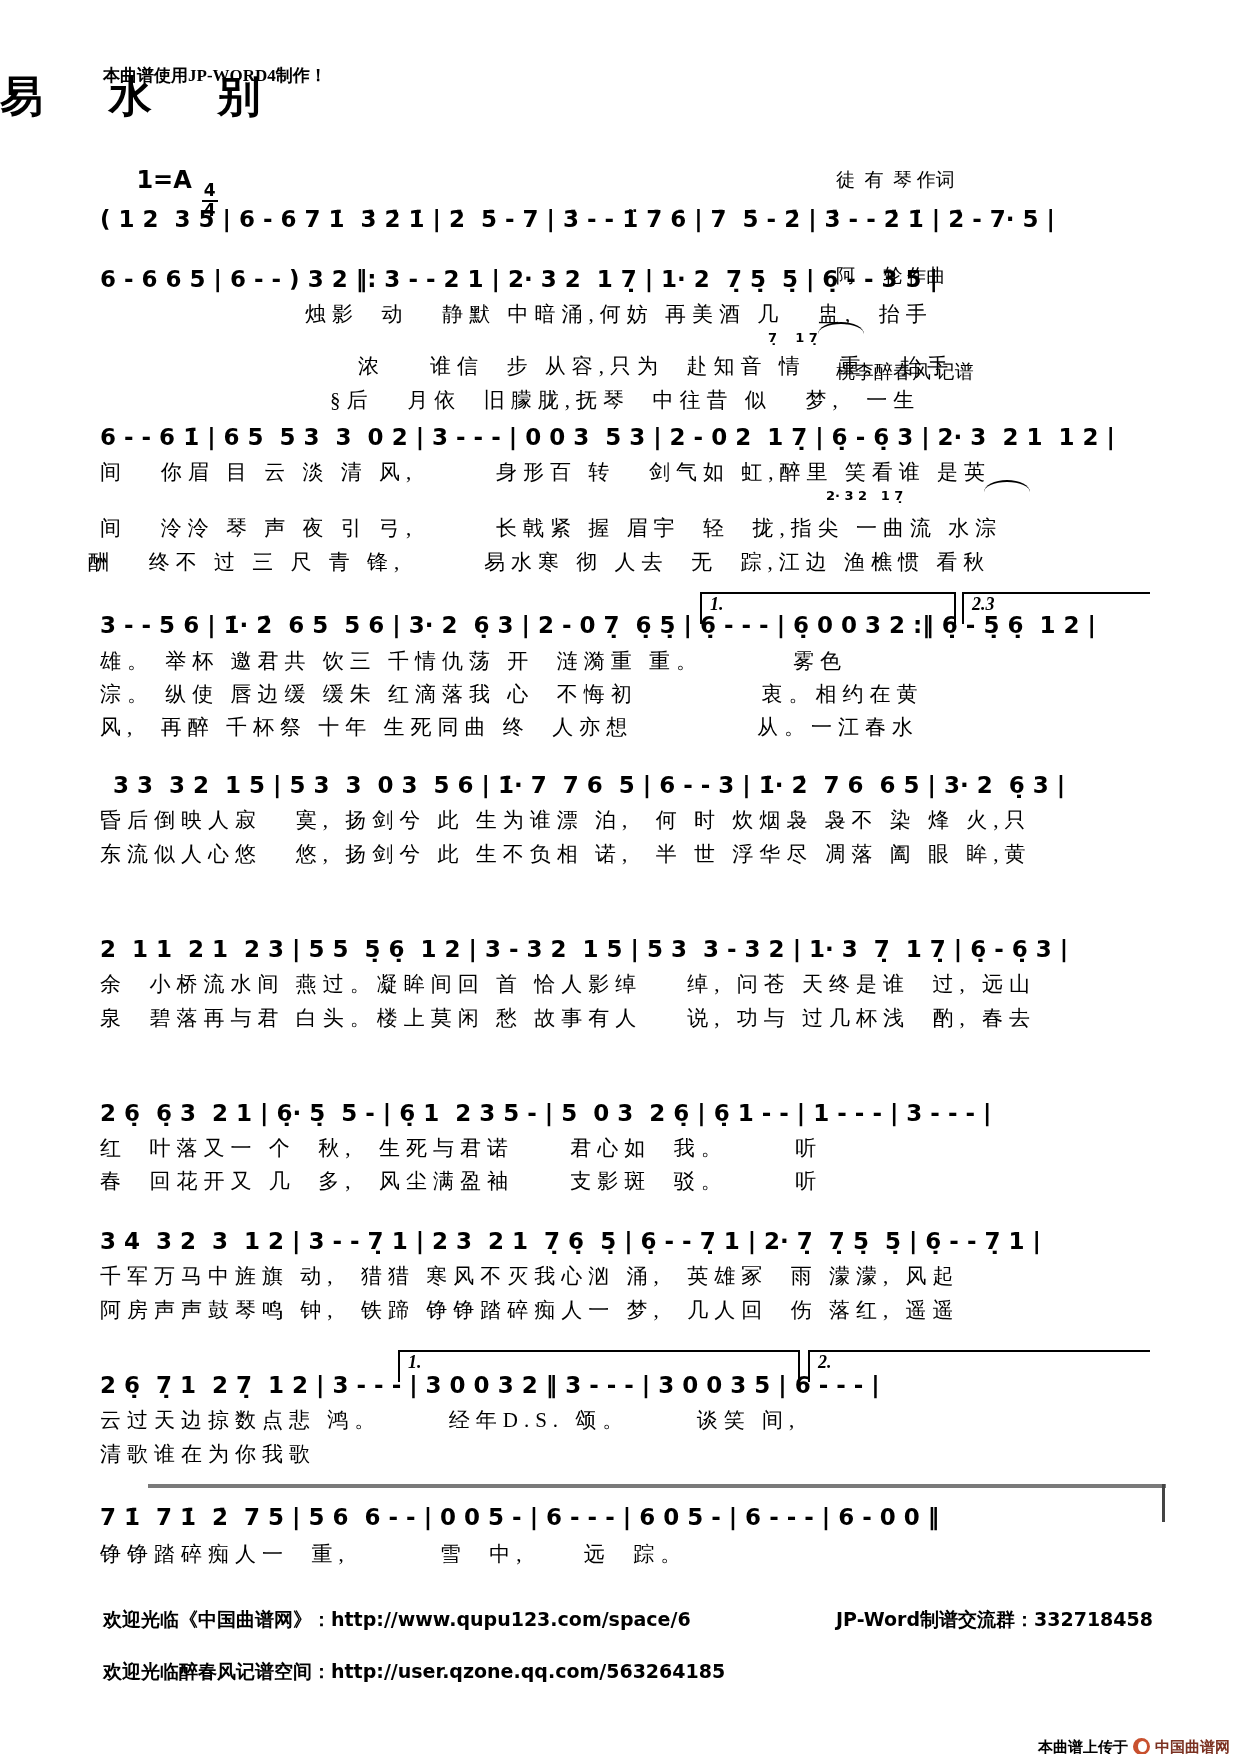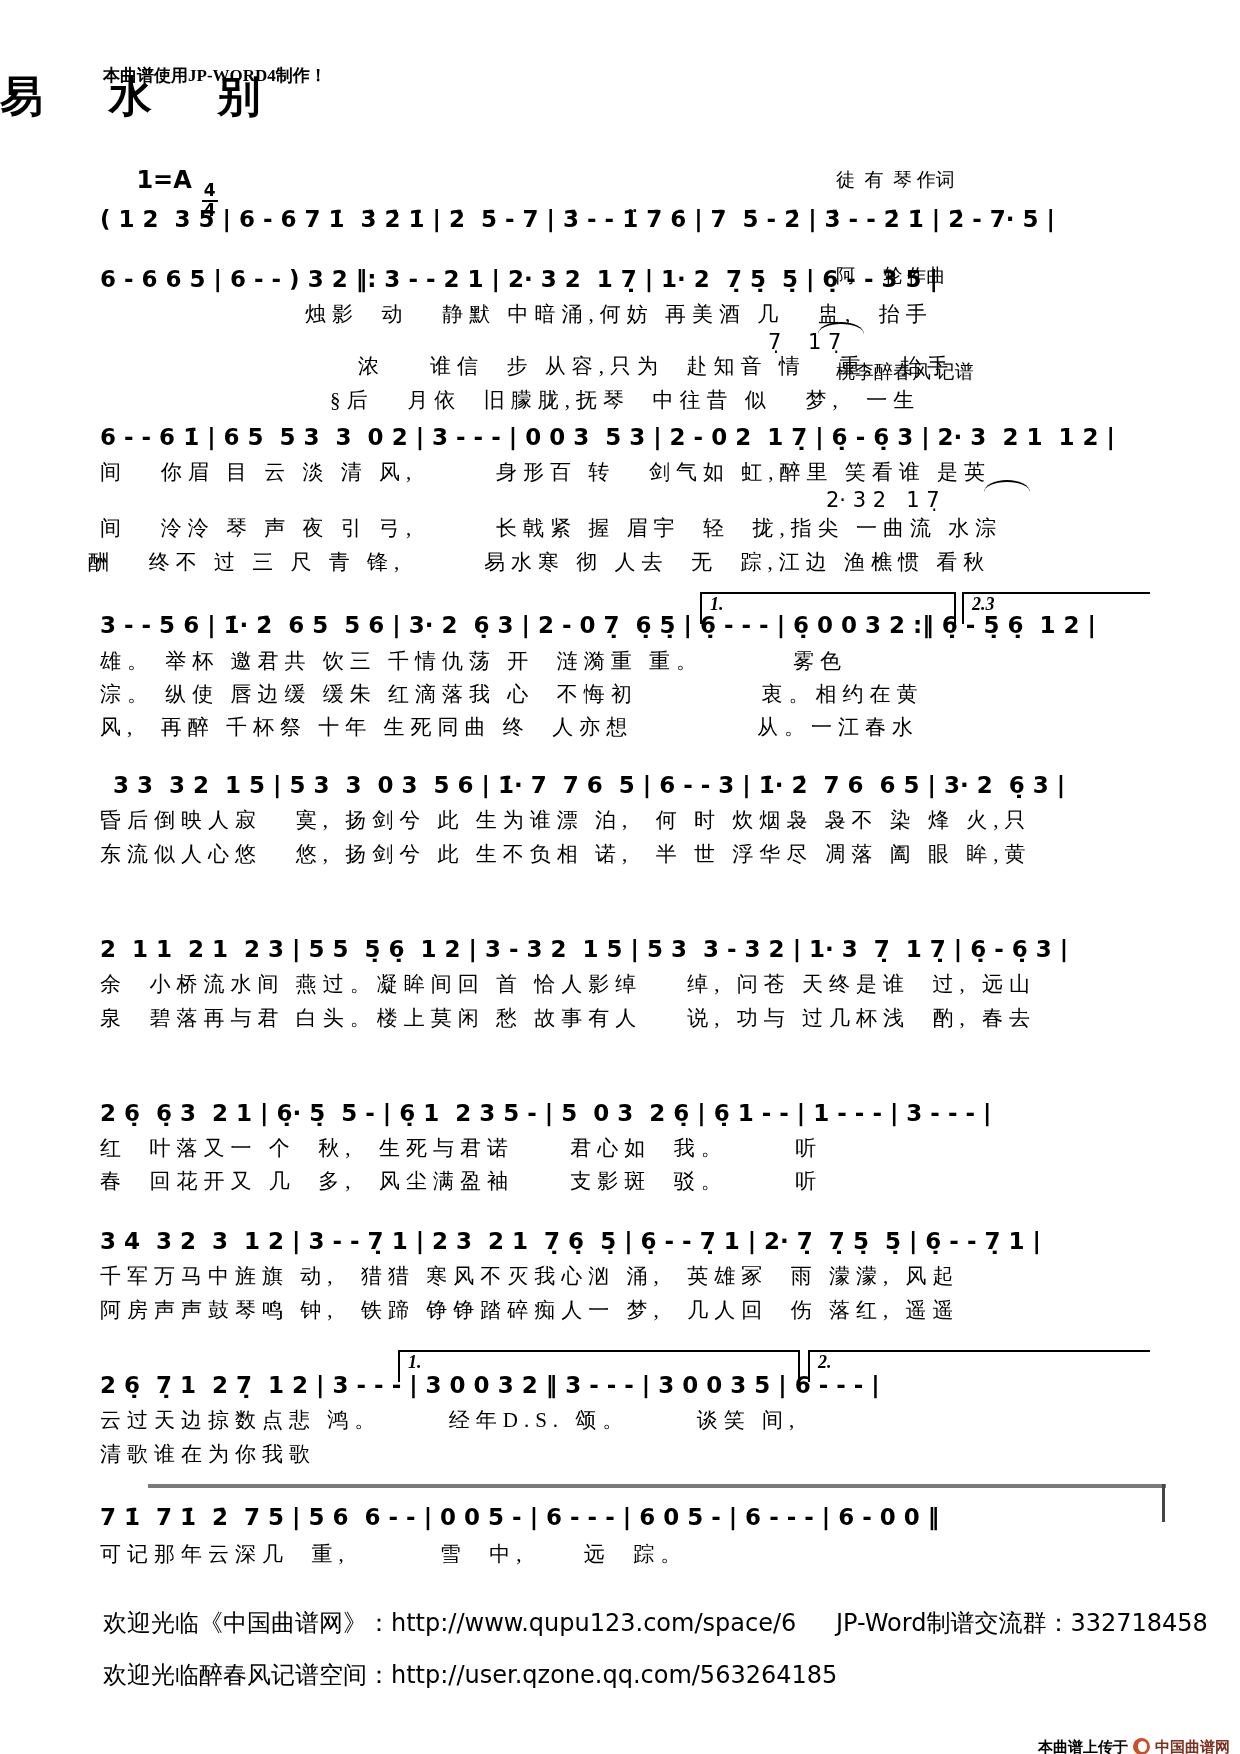--- a/index.html
+++ b/index.html
@@ -14,32 +14,32 @@
   .credits{left:836px;top:100px;font-size:19px;line-height:32px;font-family:"Liberation Serif",serif;}
   .keysig{left:103px;top:138px;font-size:24px;font-weight:bold;}
   .ts{display:inline-flex;flex-direction:column;vertical-align:-8px;margin-left:10px;
       font-size:17px;line-height:1.05;text-align:center;}
   .ts-top{border-bottom:2px solid #000;padding:0 2px;}
   .performer{left:0;width:100%;text-align:center;top:150px;font-size:19px;
              font-family:"Liberation Serif",serif;}
   
   .notation{font-size:23px;font-weight:bold;letter-spacing:0;}
   .lyric{font-size:21px;letter-spacing:6px;font-family:"Liberation Serif",serif;}
-  .insert{font-size:21px;font-weight:normal;text-align:right;}
+  .insert{font-size:13px;font-weight:bold;text-align:right;}
   .volta{position:absolute;border-top:2px solid #000;height:30px;}
   .v-left{border-left:2px solid #000;}
   .v-both{border-left:2px solid #000;border-right:2px solid #000;}
   .volta span{font-style:italic;font-weight:bold;font-size:18px;
               font-family:"Liberation Serif",serif;padding-left:8px;display:inline-block;}
   .arc{position:absolute;height:10px;border-top:2px solid #000;
        border-radius:100% 100% 0 0/200% 200% 0 0;}
   .ds-line{position:absolute;left:148px;top:1484px;width:1018px;height:4px;background:#7a7a7a;}
   .ds-hook{position:absolute;left:1162px;top:1484px;width:3px;height:38px;background:#444;}
   
-  .footer{font-size:24px;font-weight:normal;}
+  .footer{font-size:19px;font-weight:bold;}
   .watermark{right:10px;top:1720px;font-size:15px;font-weight:bold;text-align:right;}
   .wm-site{color:#7b3222;}
   .logo{display:inline-block;width:17px;height:17px;border-radius:50%;background:#c8502e;
         position:relative;vertical-align:-3px;margin:0 5px;}
   .logo::after{content:"";position:absolute;left:5px;top:3px;width:9px;height:11px;
                border-radius:50%;background:#fff;}
 </style>
 </head>
 <body>
 
@@ -97,21 +97,21 @@
 
   <div class="volta v-both" style="left:398px;top:1350px;width:398px"><span>1.</span></div>
   <div class="volta v-left" style="left:808px;top:1350px;width:340px"><span>2.</span></div>
   <div class="abs notation" style="left:100px;top:1372px">2 6̣  7̣ 1  2 7̣  1 2 | 3 - - - | 3 0 0 3 2 ‖ 3 - - - | 3 0 0 3 5 | 6 - - - |</div>
   <div class="abs lyric" style="left:100px;top:1406px">云过天边掠数点悲 鸿。      经年D.S. 颂。      谈笑 间,</div>
   <div class="abs lyric" style="left:100px;top:1440px">清歌谁在为你我歌</div>
 
   <div class="ds-line"></div>
   <div class="ds-hook"></div>
   <div class="abs notation" style="left:100px;top:1504px">7 1̇  7 1̇  2̇  7 5 | 5 6  6 - - | 0 0 5 - | 6 - - - | 6 0 5 - | 6 - - - | 6 - 0 0 ‖</div>
-  <div class="abs lyric" style="left:100px;top:1540px">可记那年云深几  重,        雪  中,     远  踪。</div>
+  <div class="abs lyric" style="left:100px;top:1540px">铮铮踏碎痴人一  重,        雪  中,     远  踪。</div>
 
   <div class="abs footer" style="left:103px;top:1607px">欢迎光临《中国曲谱网》：http://www.qupu123.com/space/6</div>
   <div class="abs footer" style="left:836px;top:1607px">JP-Word制谱交流群：332718458</div>
   <div class="abs footer" style="left:103px;top:1659px">欢迎光临醉春风记谱空间：http://user.qzone.qq.com/563264185</div>
 
   <div class="abs watermark">
     <span>本曲谱上传于</span><span class="logo"></span><span class="wm-site">中国曲谱网</span>
   </div>
 
 </div>

